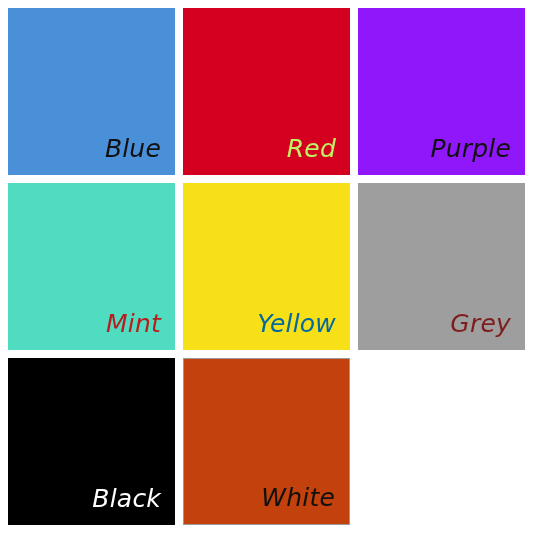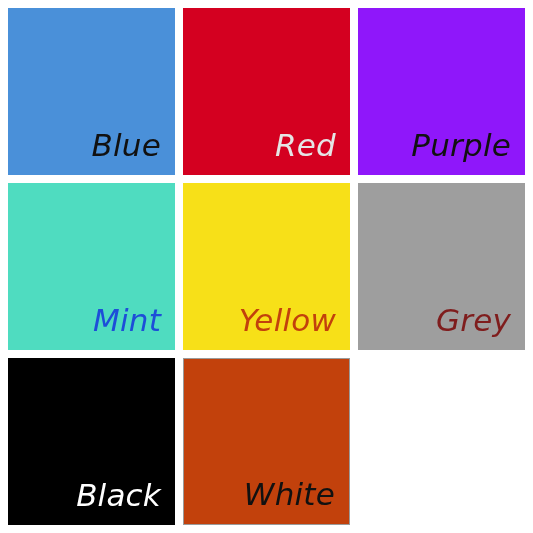--- a/index.html
+++ b/index.html
@@ -34,47 +34,47 @@
     display: flex;
     align-items: flex-end;
     justify-content: flex-end;
     overflow: hidden;
   }
 
   .swatch-label {
     font-family: "DejaVu Sans", sans-serif;
     font-style: italic;
     font-weight: 400;
-    font-size: 31px;
+    font-size: 25px;
     line-height: 1;
     letter-spacing: 0.2px;
     padding: 0 14px 14px 0;
     white-space: nowrap;
     user-select: none;
     text-align: right;
   }
 </style>
 </head>
 <body>
 
 <div id="swatch-grid" style="background: rgb(255, 255, 255); grid-template-columns: repeat(3, 1fr); grid-template-rows: repeat(3, 1fr);">
     <div class="swatch" style="background: rgb(74, 144, 217);">
       <span class="swatch-label" style="color: rgb(17, 17, 17);">Blue</span>
     </div>
     <div class="swatch" style="background: rgb(212, 0, 32);">
-      <span class="swatch-label" style="color: #e5e5e5;">Red</span>
+      <span class="swatch-label" style="color: #bef264;">Red</span>
     </div>
     <div class="swatch" style="background: rgb(143, 23, 250);">
       <span class="swatch-label" style="color: rgb(17, 17, 17); margin-left: 40px;">Purple</span>
     </div>
     <div class="swatch" style="background: rgb(79, 220, 192);">
-      <span class="swatch-label" style="color: #1d4ed8;">Mint</span>
+      <span class="swatch-label" style="color: #b91c1c;">Mint</span>
     </div>
     <div class="swatch" style="background: rgb(247, 224, 24);">
-      <span class="swatch-label" style="color: #c2410c;">Yellow</span>
+      <span class="swatch-label" style="color: #0369a1;">Yellow</span>
     </div>
     <div class="swatch" style="background: rgb(158, 158, 158);">
       <span class="swatch-label" style="color: #7f1d1d;">Grey</span>
     </div>
     <div class="swatch" style="background: rgb(0, 0, 0);">
       <span class="swatch-label" style="color: rgb(255, 255, 255); font-style: italic;">Black</span>
     </div>
     <div class="swatch" style="background: #c2410c; border: 1px solid rgb(154, 154, 154);">
       <span class="swatch-label" style="color: rgb(17, 17, 17);">White</span>
     </div>

